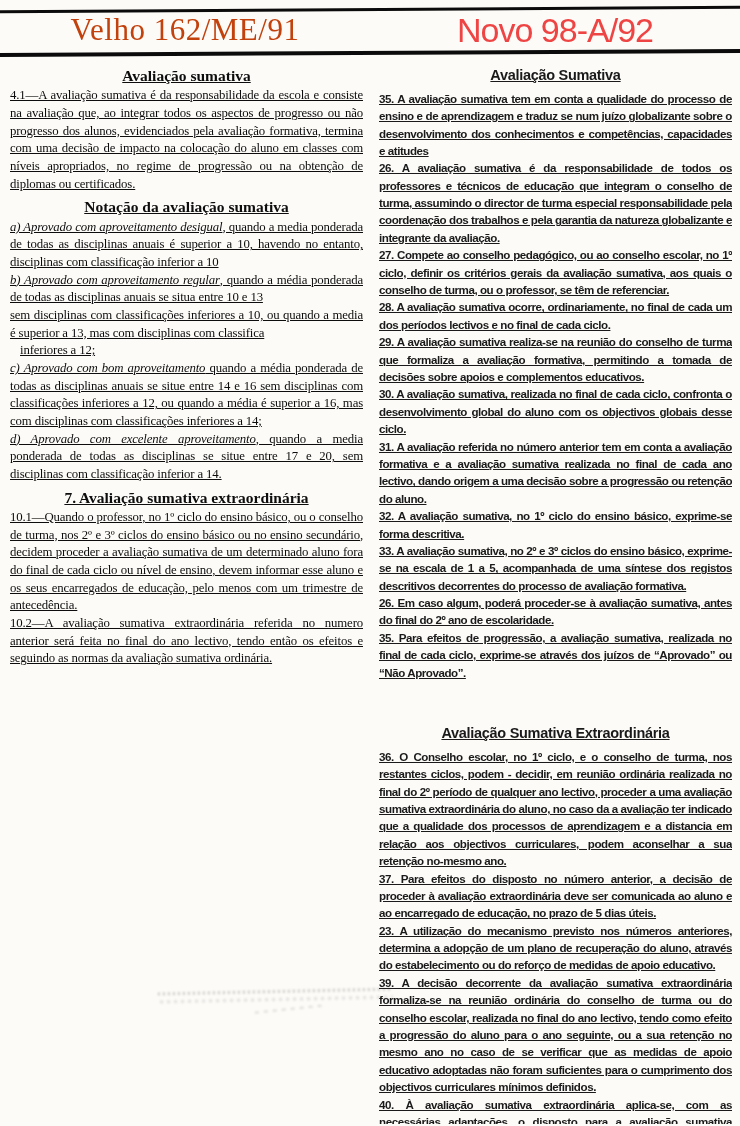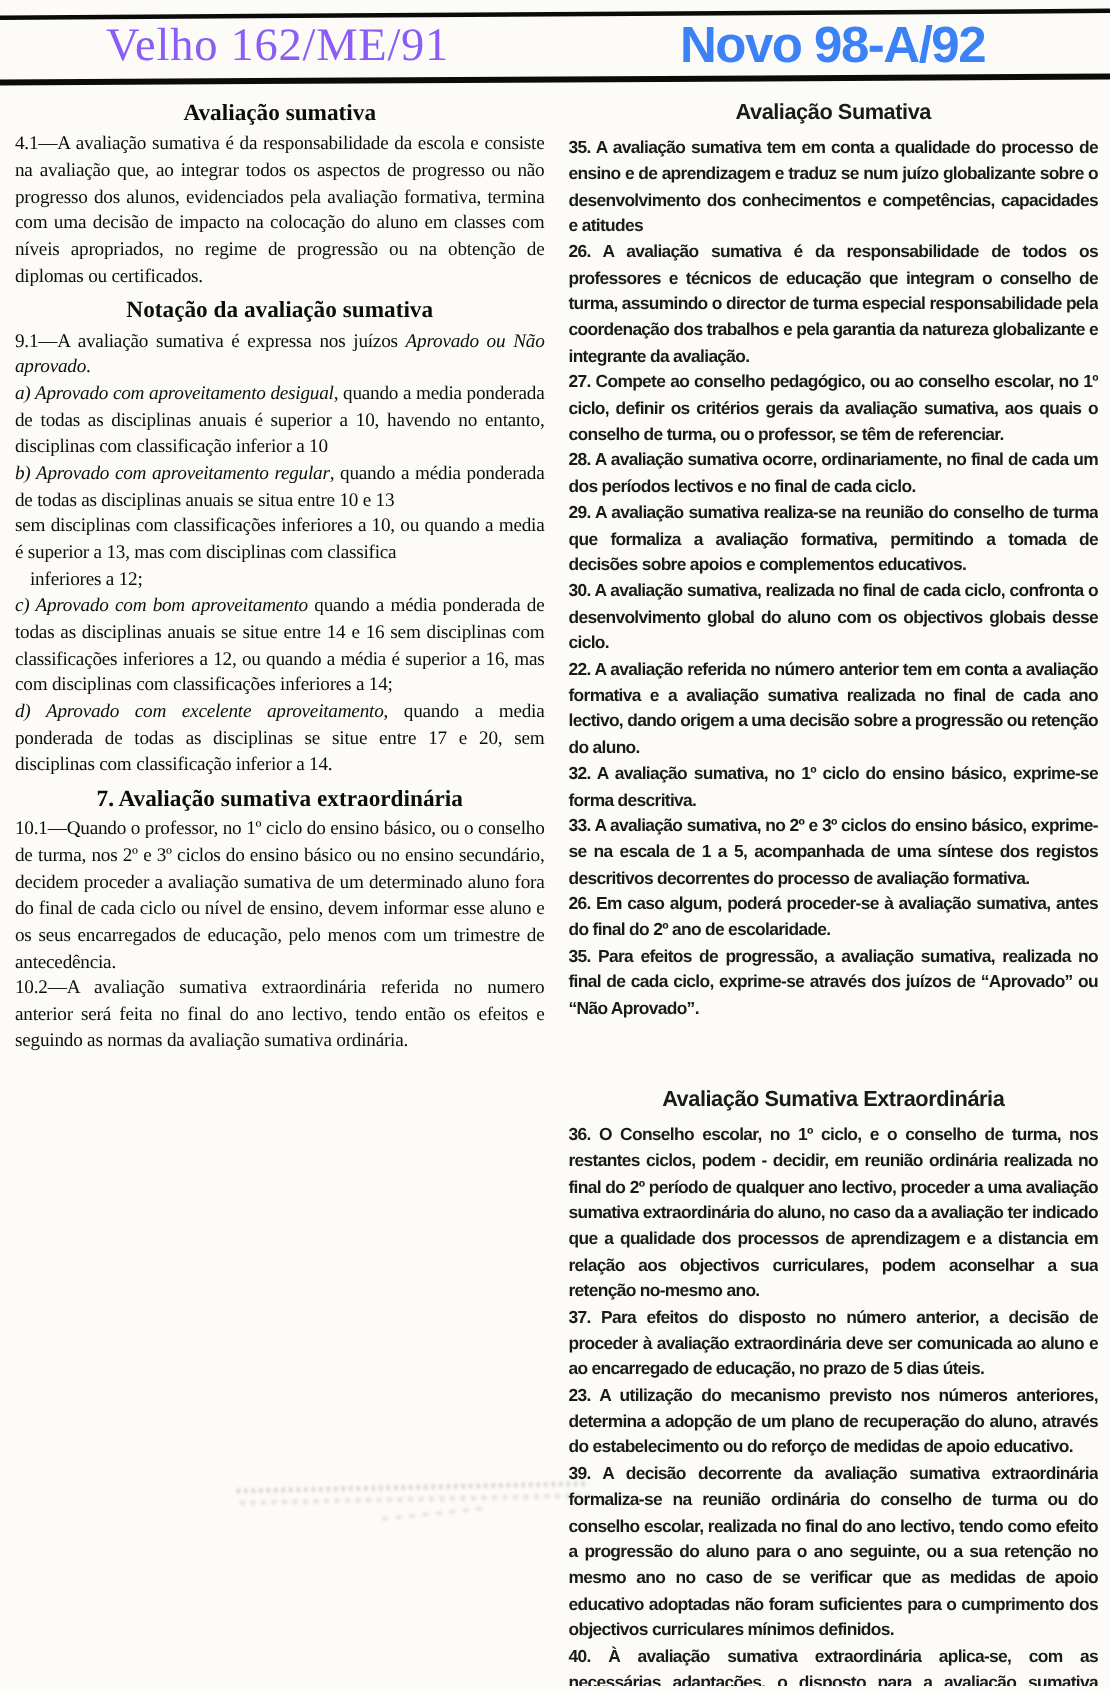--- a/index.html
+++ b/index.html
@@ -14,36 +14,36 @@
   .rule{position:absolute;left:-4px;right:-4px;background:#0b0b0b;}
   .rule-top{top:8px;height:3px;transform:rotate(-0.35deg);}
   .rule-header-bottom{top:51px;height:4px;transform:rotate(-0.3deg);}
   .header-row{
     position:absolute;top:9px;left:0;right:0;height:42px;
     display:flex;align-items:center;
   }
   .header-cell{width:50%;text-align:center;white-space:nowrap;}
   .title-old{
     font-family:"Liberation Serif", serif;
-    font-size:31px;letter-spacing:0.5px;color:#8b5cf6;
+    font-size:31px;letter-spacing:0.5px;color:#c2410c;
   }
   .title-new{
     font-family:"Liberation Sans", sans-serif;
-    font-weight:bold;font-size:34px;letter-spacing:-1px;color:#3b82f6;
+    font-weight:normal;font-size:34px;letter-spacing:-1px;color:#ef4444;
   }
   
   .columns{
     position:absolute;top:62px;left:10px;right:8px;bottom:2px;
     display:grid;grid-template-columns:1fr 1fr;column-gap:16px;
     overflow:hidden;
   }
   .col{min-width:0;}
   .col p{margin:0;text-align:justify;}
   .col .col-heading{margin:3px 0 1px 0;text-align:center;font-weight:bold;}
-  .col section{display:block;}
+  .col section{display:block;text-decoration:underline;}
   .gap-before{margin-top:42px;}
   
   .col-left{
     font-family:"Liberation Serif", serif;
     font-size:12.8px;line-height:1.38;letter-spacing:-0.15px;
     color:#0d0d0d;
   }
   .col-left .col-heading{font-size:15.5px;letter-spacing:0;}
   .col-left .it{font-style:italic;}
   .indent{padding-left:10px;text-align:left !important;}
@@ -83,21 +83,20 @@
   <div class="rule rule-header-bottom"></div>
 
   <div class="columns">
     <div class="col col-left" id="left-col">
         <section>
           <h2 class="col-heading">Avaliação sumativa</h2>
           <p><span>4.1—A avaliação sumativa é da responsabilidade da escola e consiste na avaliação que, ao integrar todos os aspectos de progresso ou não progresso dos alunos, evidenciados pela avaliação formativa, termina com uma decisão de impacto na colocação do aluno em classes com níveis apropriados, no regime de progressão ou na obtenção de diplomas ou certificados.</span></p>
         </section>
         <section>
           <h2 class="col-heading">Notação da avaliação sumativa</h2>
-          <p><span>9.1—A avaliação sumativa é expressa nos juízos </span><span class="it">Aprovado ou Não aprovado</span><span>.</span></p>
           <p><span class="it">a) Aprovado com aproveitamento desigual</span><span>, quando a media ponderada de todas as disciplinas anuais é superior a 10, havendo no entanto, disciplinas com classificação inferior a 10</span></p>
           <p><span class="it">b) Aprovado com aproveitamento regular</span><span>, quando a média ponderada de todas as disciplinas anuais se situa entre 10 e 13</span></p>
           <p><span>sem disciplinas com classificações inferiores a 10, ou quando a media é superior a 13, mas com disciplinas com classifica</span></p>
           <p class="indent"><span>inferiores a 12;</span></p>
           <p><span class="it">c) Aprovado com bom aproveitamento</span><span> quando a média ponderada de todas as disciplinas anuais se situe entre 14 e 16 sem disciplinas com classificações inferiores a 12, ou quando a média é superior a 16, mas com disciplinas com classificações inferiores a 14;</span></p>
           <p><span class="it">d) Aprovado com excelente aproveitamento</span><span>, quando a media ponderada de todas as disciplinas se situe entre 17 e 20, sem disciplinas com classificação inferior a 14.</span></p>
         </section>
         <section>
           <h2 class="col-heading">7. Avaliação sumativa extraordinária</h2>
           <p><span>10.1—Quando o professor, no 1º ciclo do ensino básico, ou o conselho de turma, nos 2º e 3º ciclos do ensino básico ou no ensino secundário, decidem proceder a avaliação sumativa de um determinado aluno fora do final de cada ciclo ou nível de ensino, devem informar esse aluno e os seus encarregados de educação, pelo menos com um trimestre de antecedência.</span></p>
@@ -106,21 +105,21 @@
       </div>
     <div class="col col-right" id="right-col">
         <section>
           <h2 class="col-heading">Avaliação Sumativa</h2>
           <p><span>35. A avaliação sumativa tem em conta a qualidade do processo de ensino e de aprendizagem e traduz se num juízo globalizante sobre o desenvolvimento dos conhecimentos e competências, capacidades e atitudes</span></p>
           <p><span>26. A avaliação sumativa é da responsabilidade de todos os professores e técnicos de educação que integram o conselho de turma, assumindo o director de turma especial responsabilidade pela coordenação dos trabalhos e pela garantia da natureza globalizante e integrante da avaliação.</span></p>
           <p><span>27. Compete ao conselho pedagógico, ou ao conselho escolar, no 1º ciclo, definir os critérios gerais da avaliação sumativa, aos quais o conselho de turma, ou o professor, se têm de referenciar.</span></p>
           <p><span>28. A avaliação sumativa ocorre, ordinariamente, no final de cada um dos períodos lectivos e no final de cada ciclo.</span></p>
           <p><span>29. A avaliação sumativa realiza-se na reunião do conselho de turma que formaliza a avaliação formativa, permitindo a tomada de decisões sobre apoios e complementos educativos.</span></p>
           <p><span>30. A avaliação sumativa, realizada no final de cada ciclo, confronta o desenvolvimento global do aluno com os objectivos globais desse ciclo.</span></p>
-          <p><span>22. A avaliação referida no número anterior tem em conta a avaliação formativa e a avaliação sumativa realizada no final de cada ano lectivo, dando origem a uma decisão sobre a progressão ou retenção do aluno.</span></p>
+          <p><span>31. A avaliação referida no número anterior tem em conta a avaliação formativa e a avaliação sumativa realizada no final de cada ano lectivo, dando origem a uma decisão sobre a progressão ou retenção do aluno.</span></p>
           <p><span>32. A avaliação sumativa, no 1º ciclo do ensino básico, exprime-se forma descritiva.</span></p>
           <p><span>33. A avaliação sumativa, no 2º e 3º ciclos do ensino básico, exprime-se na escala de 1 a 5, acompanhada de uma síntese dos registos descritivos decorrentes do processo de avaliação formativa.</span></p>
           <p><span>26. Em caso algum, poderá proceder-se à avaliação sumativa, antes do final do 2º ano de escolaridade.</span></p>
           <p><span>35. Para efeitos de progressão, a avaliação sumativa, realizada no final de cada ciclo, exprime-se através dos juízos de  “Aprovado” ou “Não Aprovado”.</span></p>
         </section>
         <section class="gap-before">
           <h2 class="col-heading">Avaliação Sumativa Extraordinária</h2>
           <p><span>36. O Conselho escolar, no 1º ciclo, e o conselho de turma, nos restantes ciclos, podem - decidir, em reunião ordinária realizada no final do 2º período de qualquer ano lectivo, proceder a uma avaliação sumativa extraordinária do aluno, no caso da a avaliação ter indicado que a qualidade dos processos de aprendizagem e a distancia em relação aos objectivos curriculares, podem aconselhar a sua retenção no-mesmo ano.</span></p>
           <p><span>37. Para efeitos do disposto no número anterior, a decisão de proceder à avaliação extraordinária deve ser comunicada ao aluno e ao encarregado de educação, no prazo de 5 dias úteis.</span></p>
           <p><span>23. A utilização do mecanismo previsto nos números anteriores, determina a adopção de um plano de recuperação do aluno, através do estabelecimento ou do reforço de medidas de apoio educativo.</span></p>

